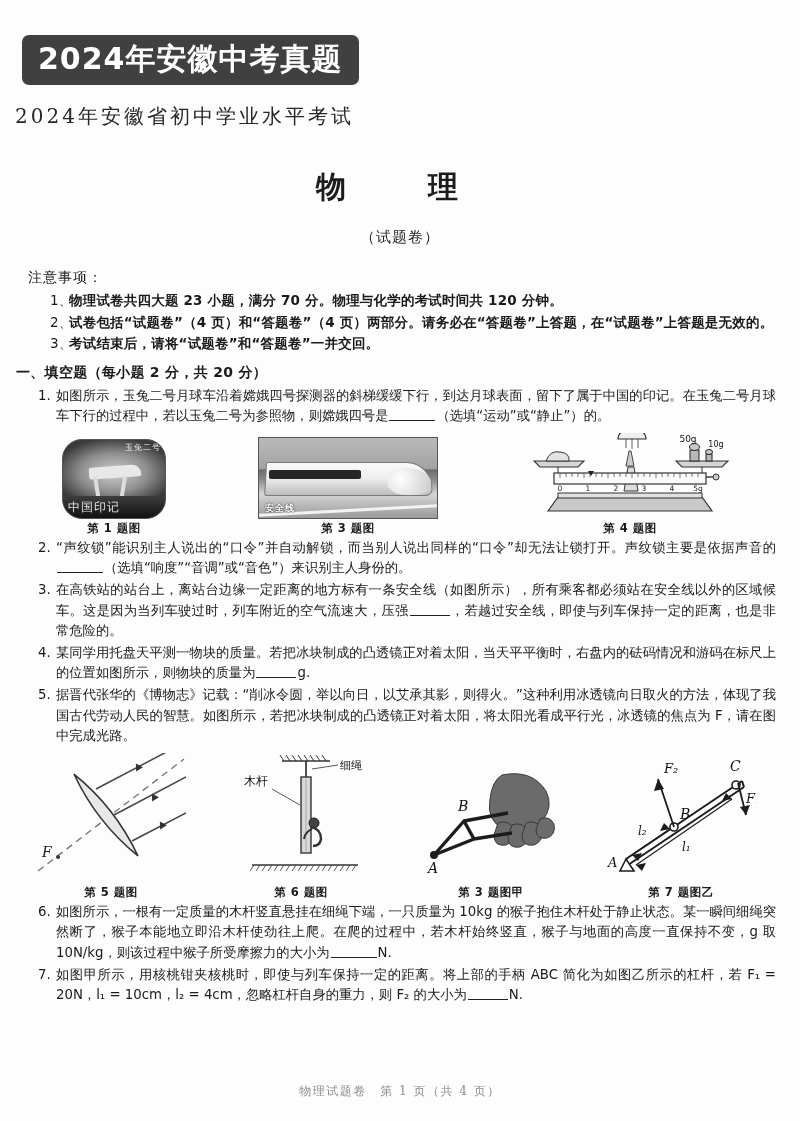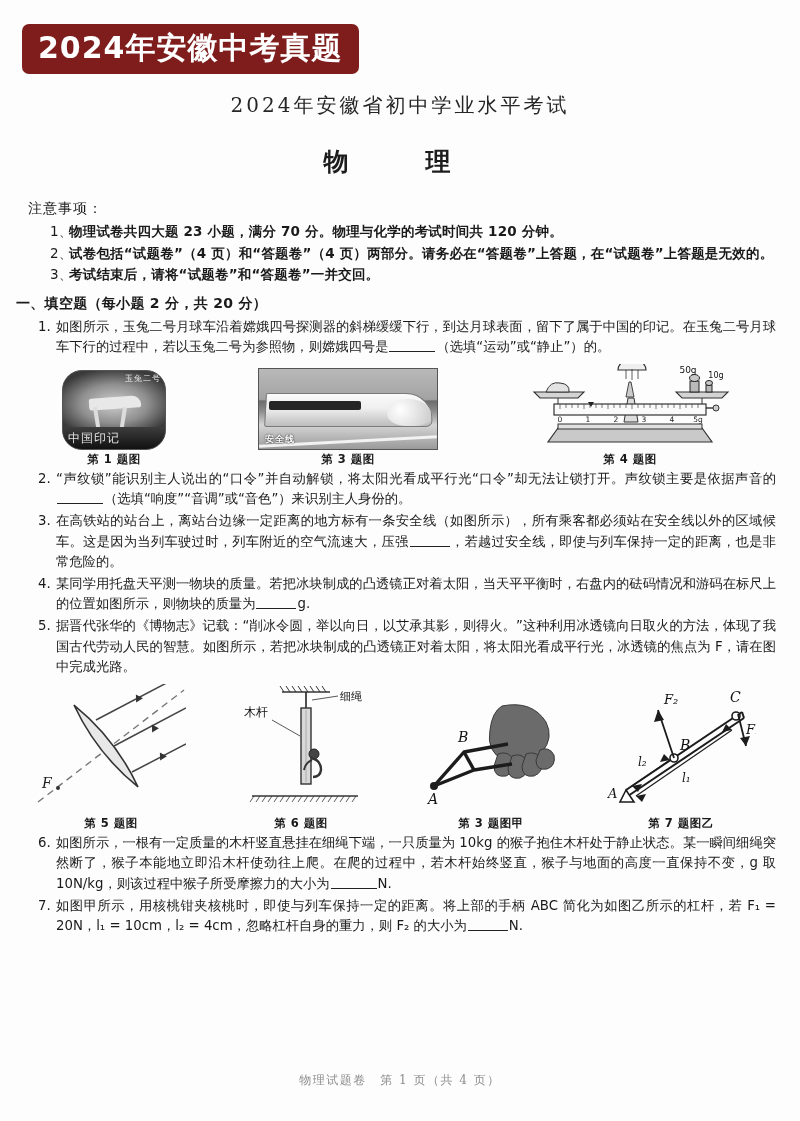--- a/index.html
+++ b/index.html
@@ -33,32 +33,31 @@
     letter-spacing: 1px;
     padding: 8px 16px 10px 16px;
     border-radius: 7px;
     line-height: 1.05;
     font-family: "DejaVu Sans", "Liberation Sans", sans-serif;
     white-space: nowrap;
   }
 
   
   .doc-title {
-    text-align: center;
     font-family: "DejaVu Serif", "Liberation Serif", serif;
     font-size: 20px;
     letter-spacing: 3px;
     color: #262626;
-    margin: 4px;
+    margin: 15px;
     padding-top: 88px;
   }
   .doc-subject {
     text-align: center;
     font-family: "DejaVu Serif", "Liberation Serif", serif;
-    font-size: 25px;
+    font-size: 30px;
     font-weight: bold;
     letter-spacing: 26px;
     color: #1c1c1c;
     margin: 0;
     padding-top: 22px;
   }
   .doc-kind {
     text-align: center;
     font-family: "DejaVu Serif", "Liberation Serif", serif;
     font-size: 15px;
@@ -225,24 +224,25 @@
     font-size: 12px;
     color: #8e8e8e;
     letter-spacing: 1.5px;
   }
 </style>
 </head>
 <body>
 
 <div class="page">
 
-  <div class="badge" style="background: #7f1d1d;">2024年安徽中考真题</div>
+  <div class="badge" style="background: #404040;">2024年安徽中考真题</div>
 
   <div class="doc-title">2024年安徽省初中学业水平考试</div>
   <div class="doc-subject">物　理</div>
+  <div class="doc-kind">（试题卷）</div>
 
   <div class="content">
 
     <div class="notes-title">注意事项：</div>
 
     <div class="note-item">
       <span class="note-num">1、</span>
       <span class="note-text">物理试卷共四大题 23 小题，满分 70 分。物理与化学的考试时间共 120 分钟。</span>
     </div>
     <div class="note-item">
@@ -356,21 +356,21 @@
           <circle cx="186" cy="44" r="3" fill="#ccc" stroke="#333" stroke-width="1"></circle>
           <line x1="176" y1="44" x2="183" y2="44" stroke="#333" stroke-width="1.4"></line>
         </svg>
         <div class="fig-cap">第 4 题图</div>
       </div>
     </div>
 
     <div class="q">
       <span class="q-num">2.</span>
       <span class="q-body">
-        <span>“声纹锁”能识别主人说出的“口令”并自动解锁，将太阳光看成平行光“口令”却无法让锁打开。声纹锁主要是依据声音的</span><span class="blank"></span><span>（选填“响度”“音调”或“音色”）来识别主人身份的。</span>
+        <span>“声纹锁”能识别主人说出的“口令”并自动解锁，而当别人说出同样的“口令”却无法让锁打开。声纹锁主要是依据声音的</span><span class="blank"></span><span>（选填“响度”“音调”或“音色”）来识别主人身份的。</span>
       </span>
     </div>
 
     <div class="q">
       <span class="q-num">3.</span>
       <span class="q-body">
         <span>在高铁站的站台上，离站台边缘一定距离的地方标有一条安全线（如图所示），所有乘客都必须站在安全线以外的区域候车。这是因为当列车驶过时，列车附近的空气流速大，压强</span><span class="blank sm"></span><span>，若越过安全线，即使与列车保持一定的距离，也是非常危险的。</span>
       </span>
     </div>
 

